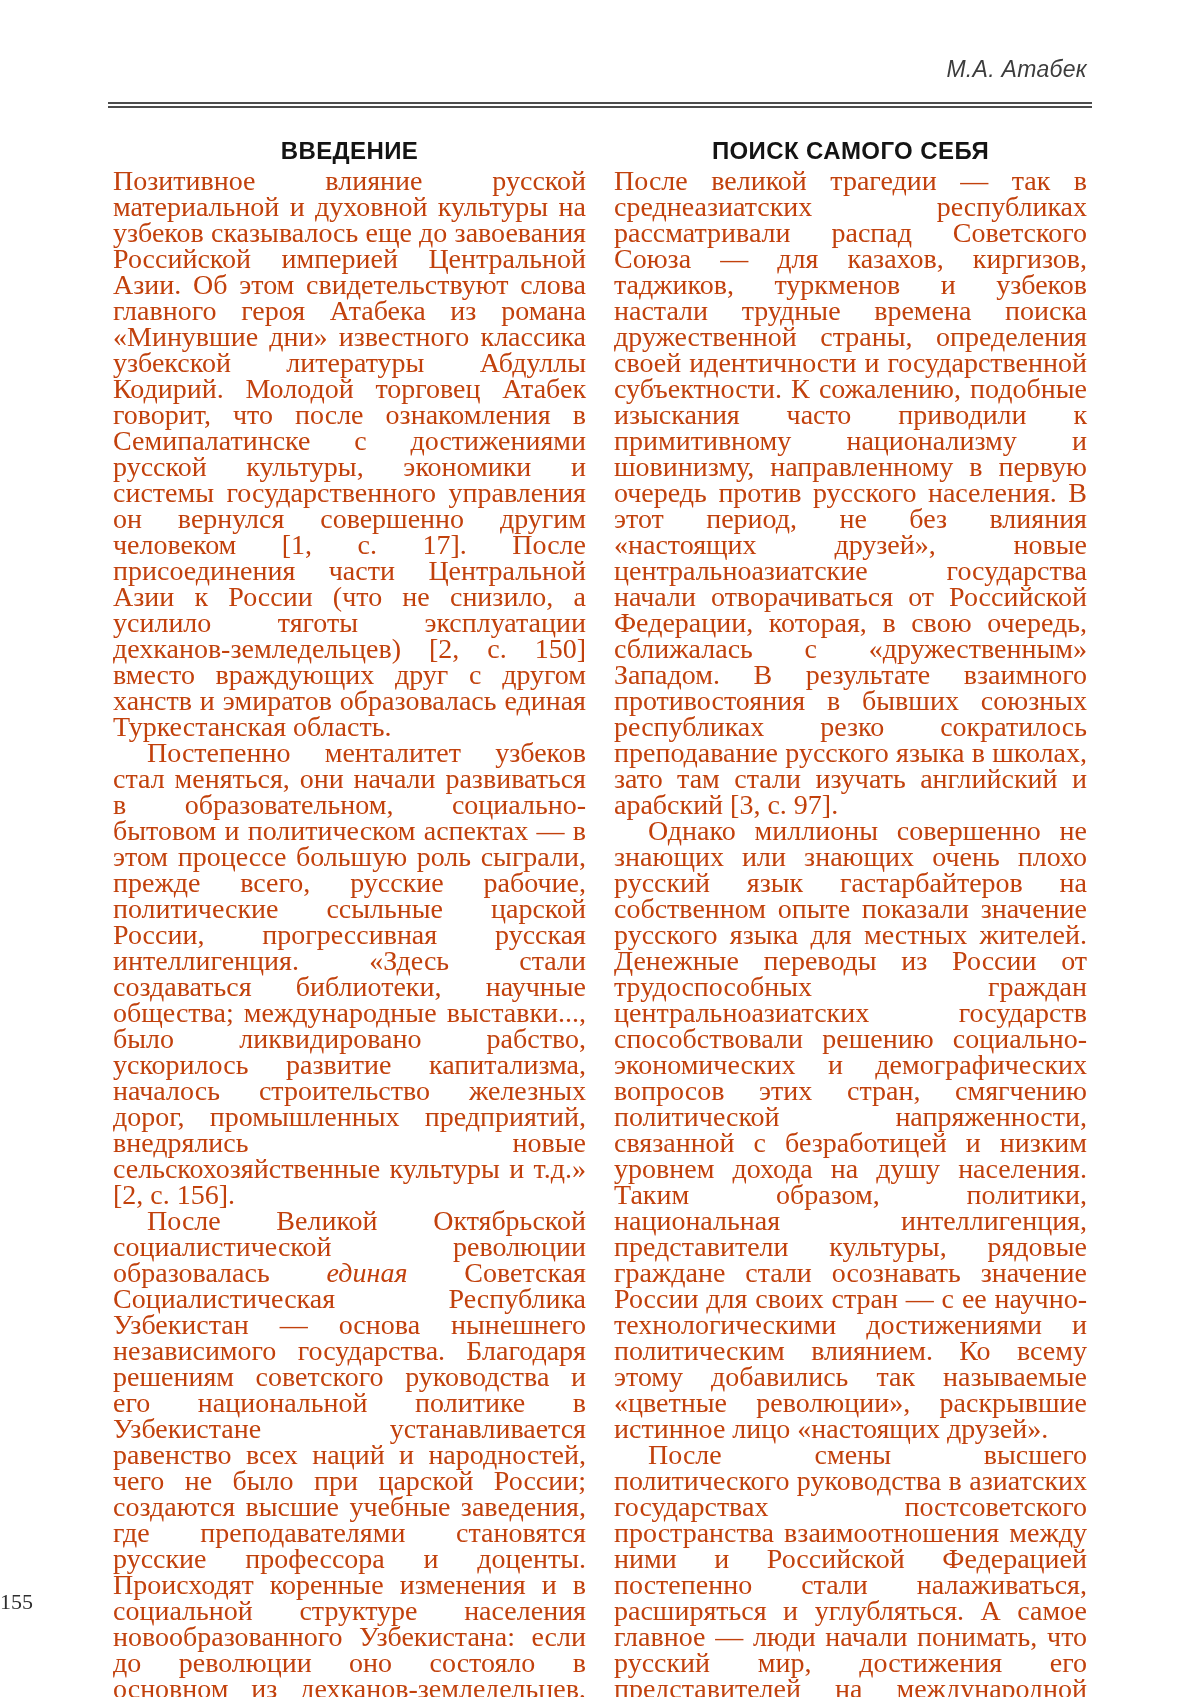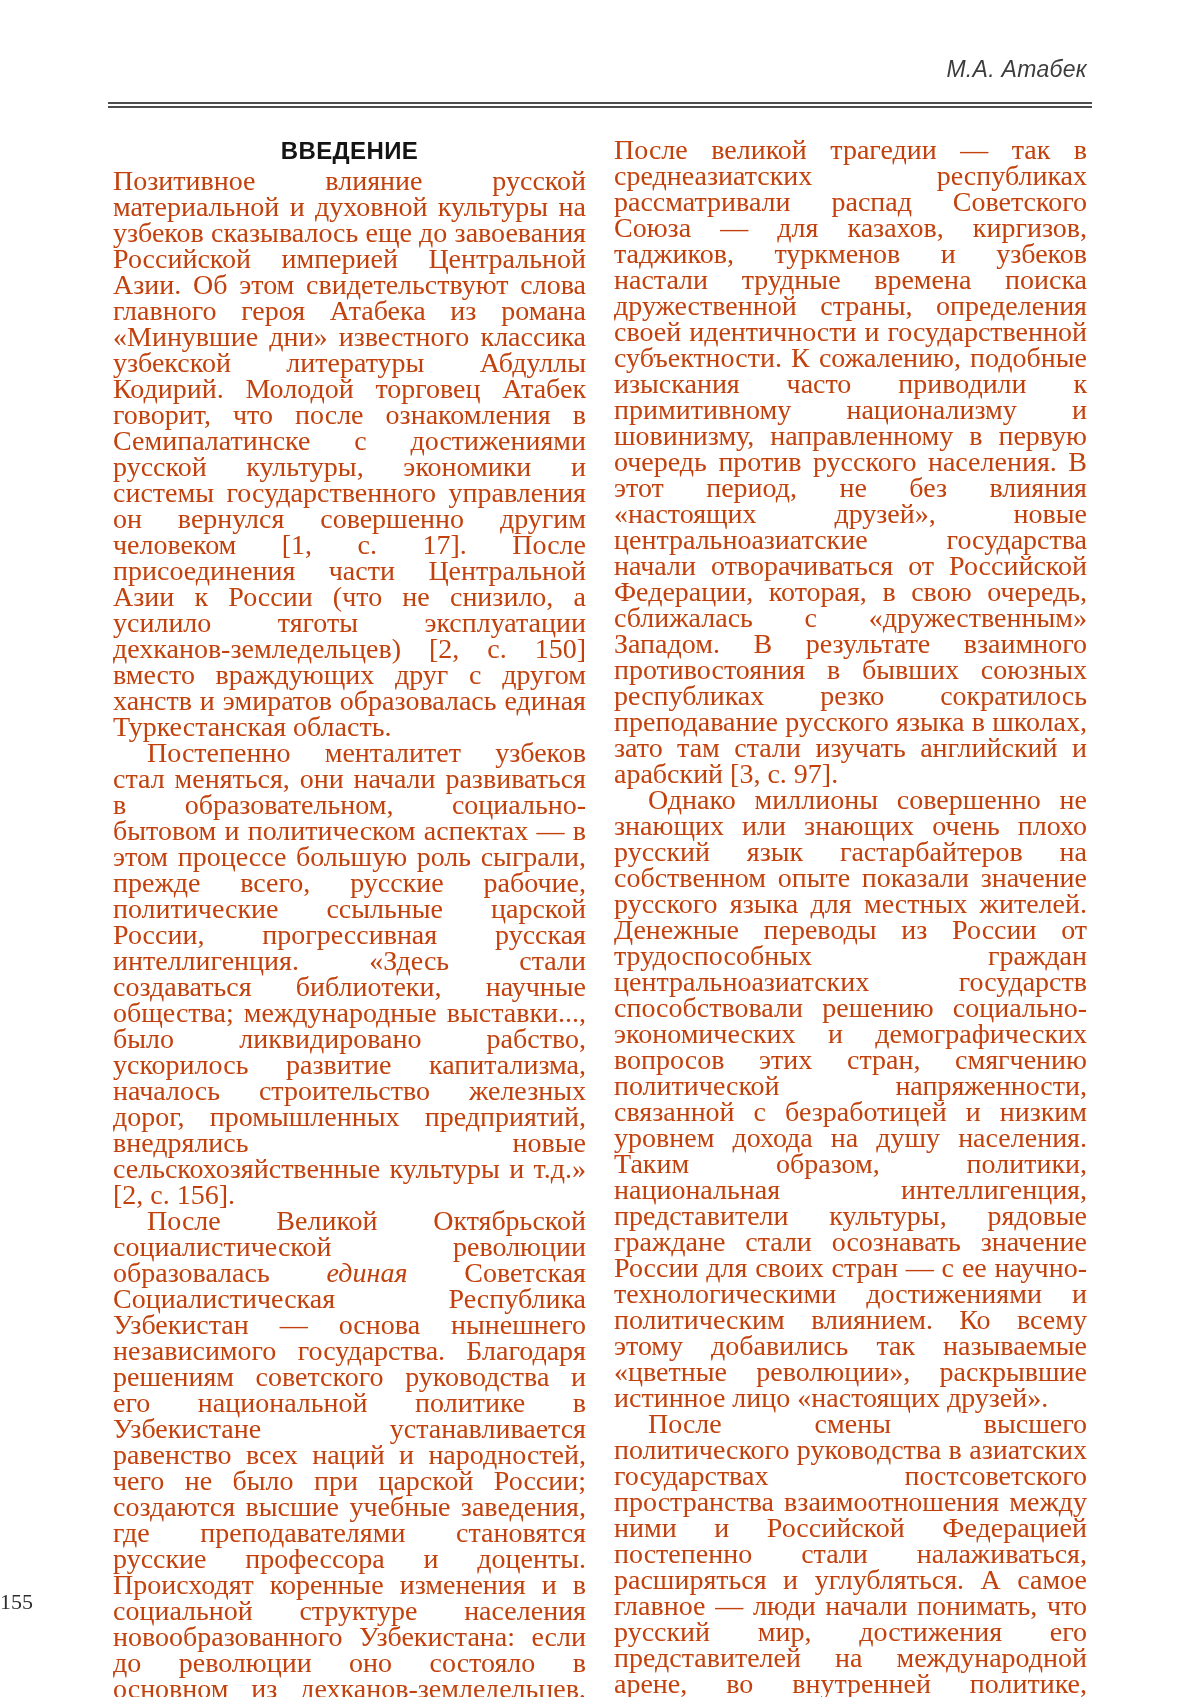--- a/index.html
+++ b/index.html
@@ -93,20 +93,21 @@
   <div class="columns">
 
     <div class="col">
       <h2 class="col-heading">ВВЕДЕНИЕ</h2>
       <p class="para">Позитивное влияние русской материальной и духовной культуры на узбеков сказывалось еще до завоевания Российской империей Центральной Азии. Об этом свидетельствуют слова главного героя Атабека из романа «Минувшие дни» известного классика узбекской литературы Абдуллы Кодирий. Молодой торговец Атабек говорит, что после ознакомления в Семипалатинске с достижениями русской культуры, экономики и системы государственного управления он вернулся совершенно другим человеком [1, с. 17]. После присоединения части Центральной Азии к России (что не снизило, а усилило тяготы эксплуатации дехканов-земледельцев) [2, с. 150] вместо враждующих друг с другом ханств и эмиратов образовалась единая Туркестанская область.</p>
       <p class="para indent">Постепенно менталитет узбеков стал меняться, они начали развиваться в образовательном, социально-бытовом и политическом аспектах — в этом процессе большую роль сыграли, прежде всего, русские рабочие, политические ссыльные царской России, прогрессивная русская интеллигенция. «Здесь стали создаваться библиотеки, научные общества; международные выставки..., было ликвидировано рабство, ускорилось развитие капитализма, началось строительство железных дорог, промышленных предприятий, внедрялись новые сельскохозяйственные культуры и т.д.» [2, с. 156].</p>
       <p class="para indent"><span>После Великой Октябрьской социалистической революции образовалась </span><em>единая</em><span> Советская Социалистическая Республика Узбекистан — основа нынешнего независимого государства. Благодаря решениям советского руководства и его национальной политике в Узбекистане устанавливается равенство всех наций и народностей, чего не было при царской России; создаются высшие учебные заведения, где преподавателями становятся русские профессора и доценты. Происходят коренные изменения и в социальной структуре населения новообразованного Узбекистана: если до революции оно состояло в основном из дехканов-земледельцев, мелких ремесленников, торговцев и феодалов, то теперь зарождается рабочий класс, колхозное крестьянство, появляется национальная интеллигенция, распространяется всеобщая грамотность. Таким образом, позитивное влияние русской культуры и менталитета усиливается.</span></p>
     </div>
 
     <div class="col">
+      <h2 class="col-heading">ПОИСК САМОГО СЕБЯ</h2>
       <p class="para">После великой трагедии — так в среднеазиатских республиках рассматривали распад Советского Союза — для казахов, киргизов, таджиков, туркменов и узбеков настали трудные времена поиска дружественной страны, определения своей идентичности и государственной субъектности. К сожалению, подобные изыскания часто приводили к примитивному национализму и шовинизму, направленному в первую очередь против русского населения. В этот период, не без влияния «настоящих друзей», новые центральноазиатские государства начали отворачиваться от Российской Федерации, которая, в свою очередь, сближалась с «дружественным» Западом. В результате взаимного противостояния в бывших союзных республиках резко сократилось преподавание русского языка в школах, зато там стали изучать английский и арабский [3, с. 97].</p>
       <p class="para indent">Однако миллионы совершенно не знающих или знающих очень плохо русский язык гастарбайтеров на собственном опыте показали значение русского языка для местных жителей. Денежные переводы из России от трудоспособных граждан центральноазиатских государств способствовали решению социально-экономических и демографических вопросов этих стран, смягчению политической напряженности, связанной с безработицей и низким уровнем дохода на душу населения. Таким образом, политики, национальная интеллигенция, представители культуры, рядовые граждане стали осознавать значение России для своих стран — с ее научно-технологическими достижениями и политическим влиянием. Ко всему этому добавились так называемые «цветные революции», раскрывшие истинное лицо «настоящих друзей».</p>
       <p class="para indent">После смены высшего политического руководства в азиатских государствах постсоветского пространства взаимоотношения между ними и Российской Федерацией постепенно стали налаживаться, расширяться и углубляться. А самое главное — люди начали понимать, что русский мир, достижения его представителей на международной арене, во внутренней политике, экономике и науке, их стремление сохранять, защищать и развивать традиционные исторические ценности является своего рода зеркалом, позволяющим познать самих себя, найти свою идентичность.</p>
     </div>
 
   </div>
 
   <div class="page-number">155</div>
 
 </div>

